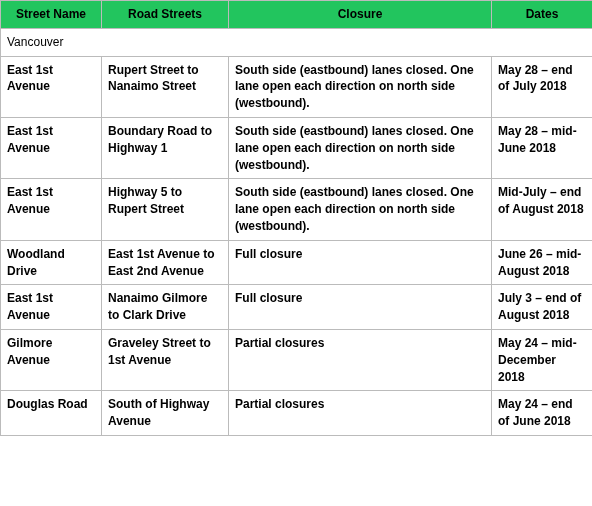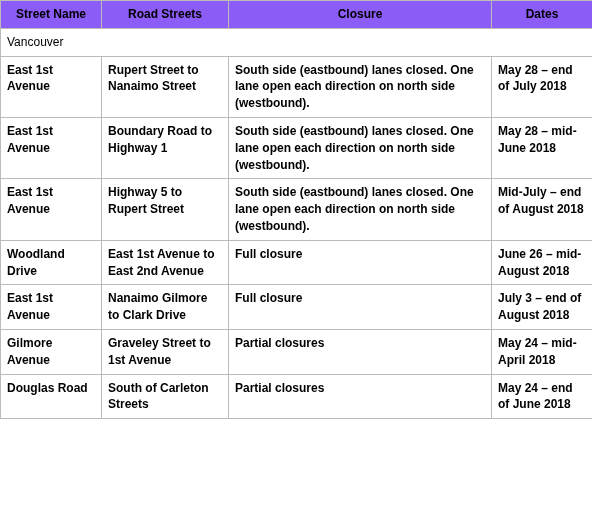--- a/index.html
+++ b/index.html
@@ -19,21 +19,21 @@
     col.closure{ width: 263px; }
     col.dates  { width: 101px; }
     th, td {
       border: 1px solid #bbb;
       padding: 5px 6px;
       vertical-align: top;
       line-height: 1.4;
       font-weight: bold;
     }
     thead tr th {
-      background-color: #8b5cf6;
+      background-color: #22c55e;
       font-weight: bold;
       font-size: 12px;
     }
     tbody tr td {
       background-color: #fff;
     }
     tr.section-header td {
       font-weight: normal;
       background-color: #fff;
     }
@@ -87,22 +87,22 @@
       <tr>
         <td>East 1st Avenue</td>
         <td>Nanaimo Gilmore to Clark Drive</td>
         <td>Full closure</td>
         <td>July 3 – end of August 2018</td>
       </tr>
       <tr>
         <td>Gilmore Avenue</td>
         <td>Graveley Street to 1st Avenue</td>
         <td>Partial closures</td>
-        <td>May 24 – mid-April 2018</td>
+        <td>May 24 – mid-December 2018</td>
       </tr>
       <tr>
         <td>Douglas Road</td>
-        <td>South of Carleton Streets</td>
+        <td>South of Highway Avenue</td>
         <td>Partial closures</td>
         <td>May 24 – end of June 2018</td>
       </tr>
     </tbody>
 </table>
 
 </body></html>

